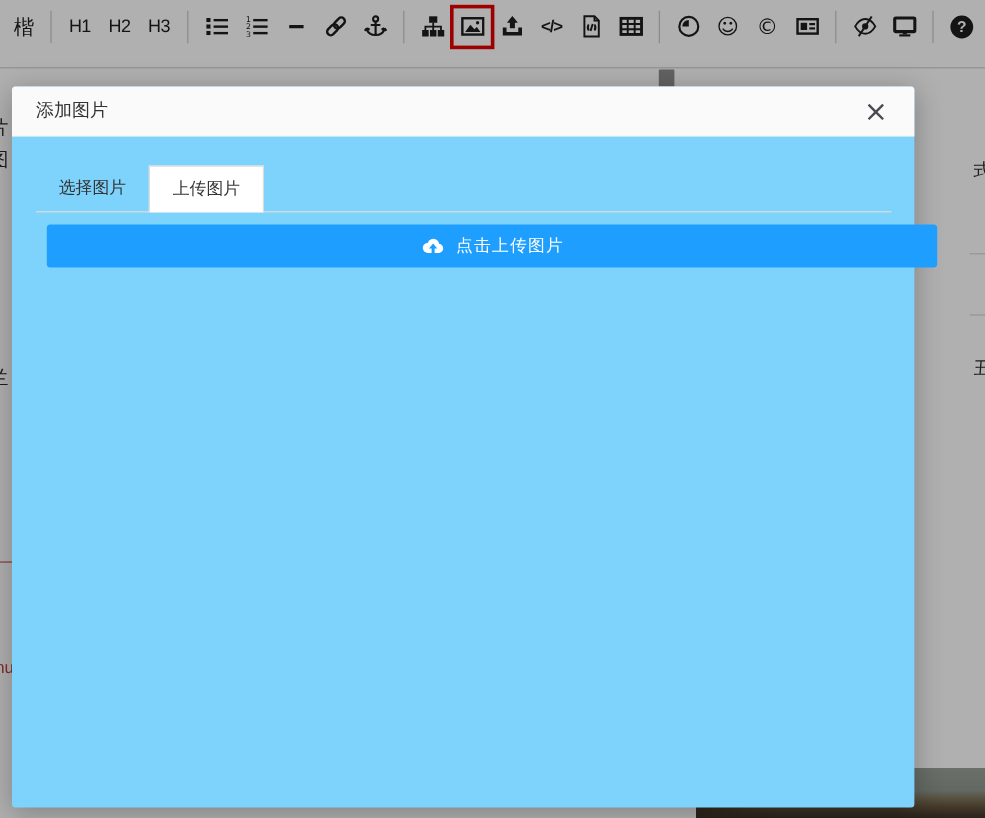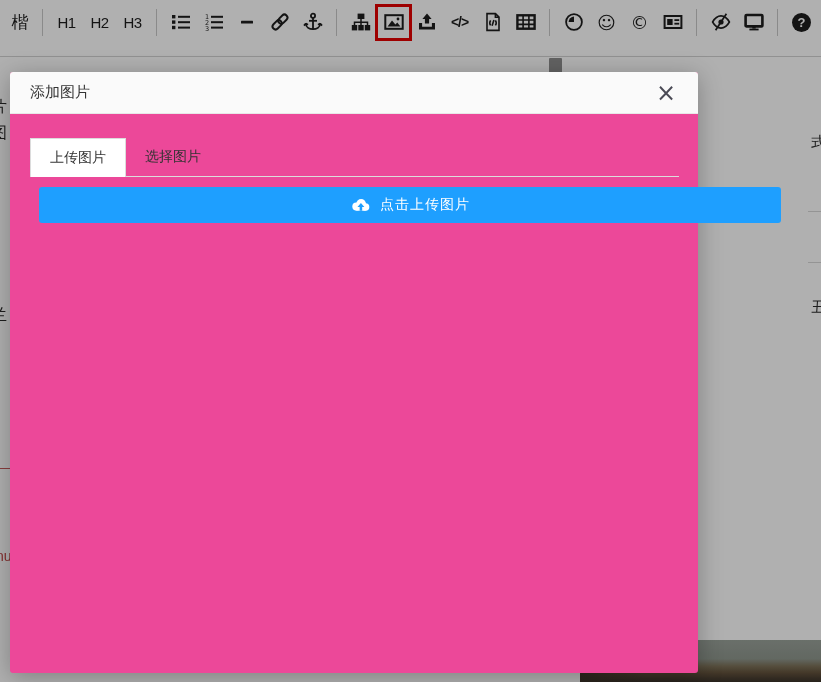--- a/index.html
+++ b/index.html
@@ -48,22 +48,22 @@
     background:
       linear-gradient(105deg, rgba(62,52,40,0.9) 0%, rgba(62,52,40,0) 30%),
       linear-gradient(180deg,#9aa29a 0%, #8f978e 45%, #7c7259 62%, #63523c 78%, #473c30 92%, #3a332a 100%);
   }
 
   
   .overlay { position:absolute; inset:0; background:rgba(0,0,0,0.31); z-index:5; }
 
   
   .modal {
-    position:absolute; left:10px; top:72px; width:688px; height:601px;
-    background:#ec4899; z-index:10; border-radius:3px;
+    position:absolute; left:10px; top:72px; width:752px; height:601px;
+    background:#7dd3fc; z-index:10; border-radius:3px;
     box-shadow:0 4px 24px rgba(0,0,0,0.28);
   }
   .modal-header {
     height:42px; background:#fafafa; border-bottom:1px solid #e8e8e8;
     border-radius:3px 3px 0 0;
     display:flex; align-items:center; padding:0 16px 0 20px;
   }
   .modal-title { font-size:15px; color:#333; }
   .modal-close {
     margin-left:auto; font-size:24px; line-height:1; color:#4a4a55;
@@ -287,22 +287,22 @@
 
 <div class="overlay"></div>
 
 <div class="modal">
   <div class="modal-header">
     <span class="modal-title">添加图片</span>
     <span class="modal-close">×</span>
   </div>
 
   <div class="tabs">
+    <div class="tab">选择图片</div>
     <div class="tab active">上传图片</div>
-    <div class="tab">选择图片</div>
   </div>
 
   <button class="upload-btn">
     <span>
       <svg width="21" height="16" viewBox="0 0 20 15">
         <g fill="#ffffff">
           <circle cx="6" cy="9" r="3.8"></circle>
           <circle cx="10.6" cy="6.4" r="4.6"></circle>
           <circle cx="14.8" cy="9.4" r="3.6"></circle>
           <rect x="4.6" y="8.6" width="11.6" height="4.4" rx="2"></rect>

